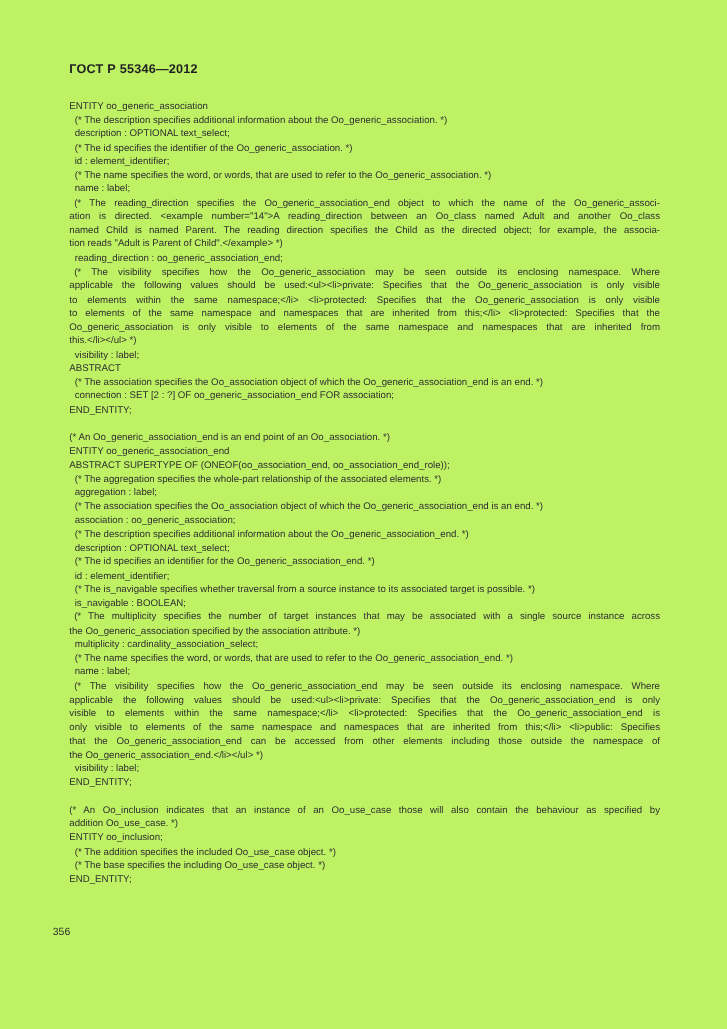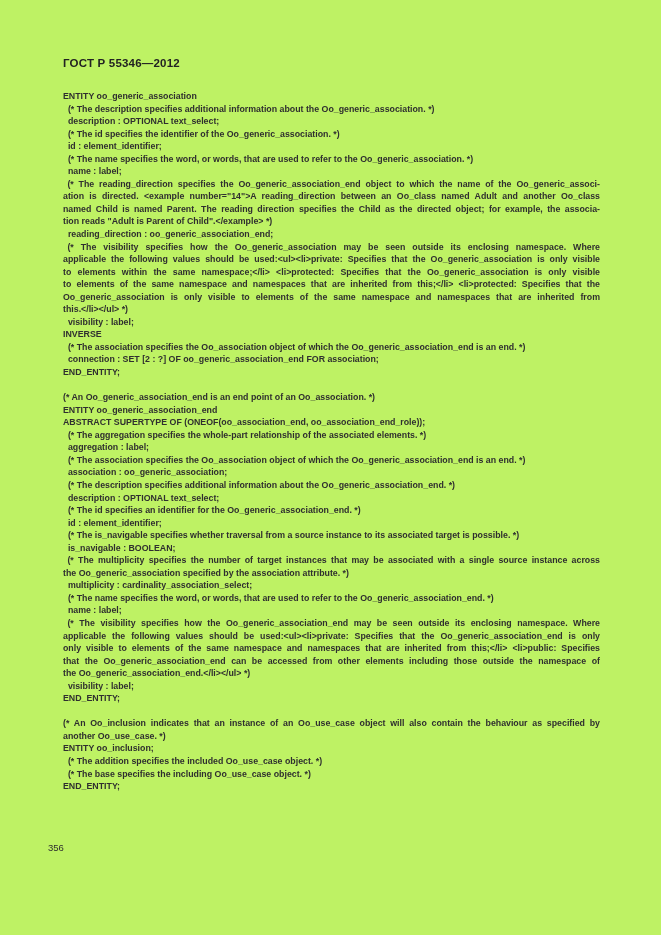--- a/index.html
+++ b/index.html
@@ -27,21 +27,20 @@
     white-space: pre;
   }
   .doc-body {
     position: absolute;
     left: 63px;
     top: 90px;
     width: 537px;
     font-size: 8.8px;
     line-height: 12.55px;
     letter-spacing: 0px;
-    font-weight: bold;
   }
   .section + .section {
     margin-top: 12.55px;
   }
   .line {
     min-height: 12.55px;
   }
   .line.pre {
     white-space: pre;
   }
@@ -78,21 +77,21 @@
         <div class="line just">named Child is named Parent. The reading direction specifies the Child as the directed object; for example, the associa-</div>
         <div class="line pre">tion reads "Adult is Parent of Child".&lt;/example&gt; *)</div>
         <div class="line pre">  reading_direction : oo_generic_association_end;</div>
         <div class="line just" style="padding-left: 4.4px;">(* The visibility specifies how the Oo_generic_association may be seen outside its enclosing namespace. Where</div>
         <div class="line just">applicable the following values should be used:&lt;ul&gt;&lt;li&gt;private: Specifies that the Oo_generic_association is only visible</div>
         <div class="line just">to elements within the same namespace;&lt;/li&gt; &lt;li&gt;protected: Specifies that the Oo_generic_association is only visible</div>
         <div class="line just">to elements of the same namespace and namespaces that are inherited from this;&lt;/li&gt; &lt;li&gt;protected: Specifies that the</div>
         <div class="line just">Oo_generic_association is only visible to elements of the same namespace and namespaces that are inherited from</div>
         <div class="line pre">this.&lt;/li&gt;&lt;/ul&gt; *)</div>
         <div class="line pre">  visibility : label;</div>
-        <div class="line pre">INVERSE</div>
+        <div class="line pre">ABSTRACT</div>
         <div class="line pre">  (* The association specifies the Oo_association object of which the Oo_generic_association_end is an end. *)</div>
         <div class="line pre">  connection : SET [2 : ?] OF oo_generic_association_end FOR association;</div>
         <div class="line pre">END_ENTITY;</div>
       </div>
       <div class="section">
         <div class="line pre">(* An Oo_generic_association_end is an end point of an Oo_association. *)</div>
         <div class="line pre">ENTITY oo_generic_association_end</div>
         <div class="line pre">ABSTRACT SUPERTYPE OF (ONEOF(oo_association_end, oo_association_end_role));</div>
         <div class="line pre">  (* The aggregation specifies the whole-part relationship of the associated elements. *)</div>
         <div class="line pre">  aggregation : label;</div>
@@ -104,29 +103,30 @@
         <div class="line pre">  id : element_identifier;</div>
         <div class="line pre">  (* The is_navigable specifies whether traversal from a source instance to its associated target is possible. *)</div>
         <div class="line pre">  is_navigable : BOOLEAN;</div>
         <div class="line just" style="padding-left: 4.4px;">(* The multiplicity specifies the number of target instances that may be associated with a single source instance across</div>
         <div class="line pre">the Oo_generic_association specified by the association attribute. *)</div>
         <div class="line pre">  multiplicity : cardinality_association_select;</div>
         <div class="line pre">  (* The name specifies the word, or words, that are used to refer to the Oo_generic_association_end. *)</div>
         <div class="line pre">  name : label;</div>
         <div class="line just" style="padding-left: 4.4px;">(* The visibility specifies how the Oo_generic_association_end may be seen outside its enclosing namespace. Where</div>
         <div class="line just">applicable the following values should be used:&lt;ul&gt;&lt;li&gt;private: Specifies that the Oo_generic_association_end is only</div>
+        <div class="line just">visible to elements within the same namespace;&lt;/li&gt; &lt;li&gt;protected: Specifies that the Oo_generic_association_end is</div>
         <div class="line just">only visible to elements of the same namespace and namespaces that are inherited from this;&lt;/li&gt; &lt;li&gt;public: Specifies</div>
         <div class="line just">that the Oo_generic_association_end can be accessed from other elements including those outside the namespace of</div>
         <div class="line pre">the Oo_generic_association_end.&lt;/li&gt;&lt;/ul&gt; *)</div>
         <div class="line pre">  visibility : label;</div>
         <div class="line pre">END_ENTITY;</div>
       </div>
       <div class="section">
-        <div class="line just">(* An Oo_inclusion indicates that an instance of an Oo_use_case object will also contain the behaviour as specified by</div>
-        <div class="line pre">another Oo_use_case. *)</div>
+        <div class="line just">(* An Oo_inclusion indicates that an instance of an Oo_use_case those will also contain the behaviour as specified by</div>
+        <div class="line pre">addition Oo_use_case. *)</div>
         <div class="line pre">ENTITY oo_inclusion;</div>
         <div class="line pre">  (* The addition specifies the included Oo_use_case object. *)</div>
         <div class="line pre">  (* The base specifies the including Oo_use_case object. *)</div>
         <div class="line pre">END_ENTITY;</div>
       </div>
     </div>
 
   <div class="doc-footer">356</div>
 </div>
 

